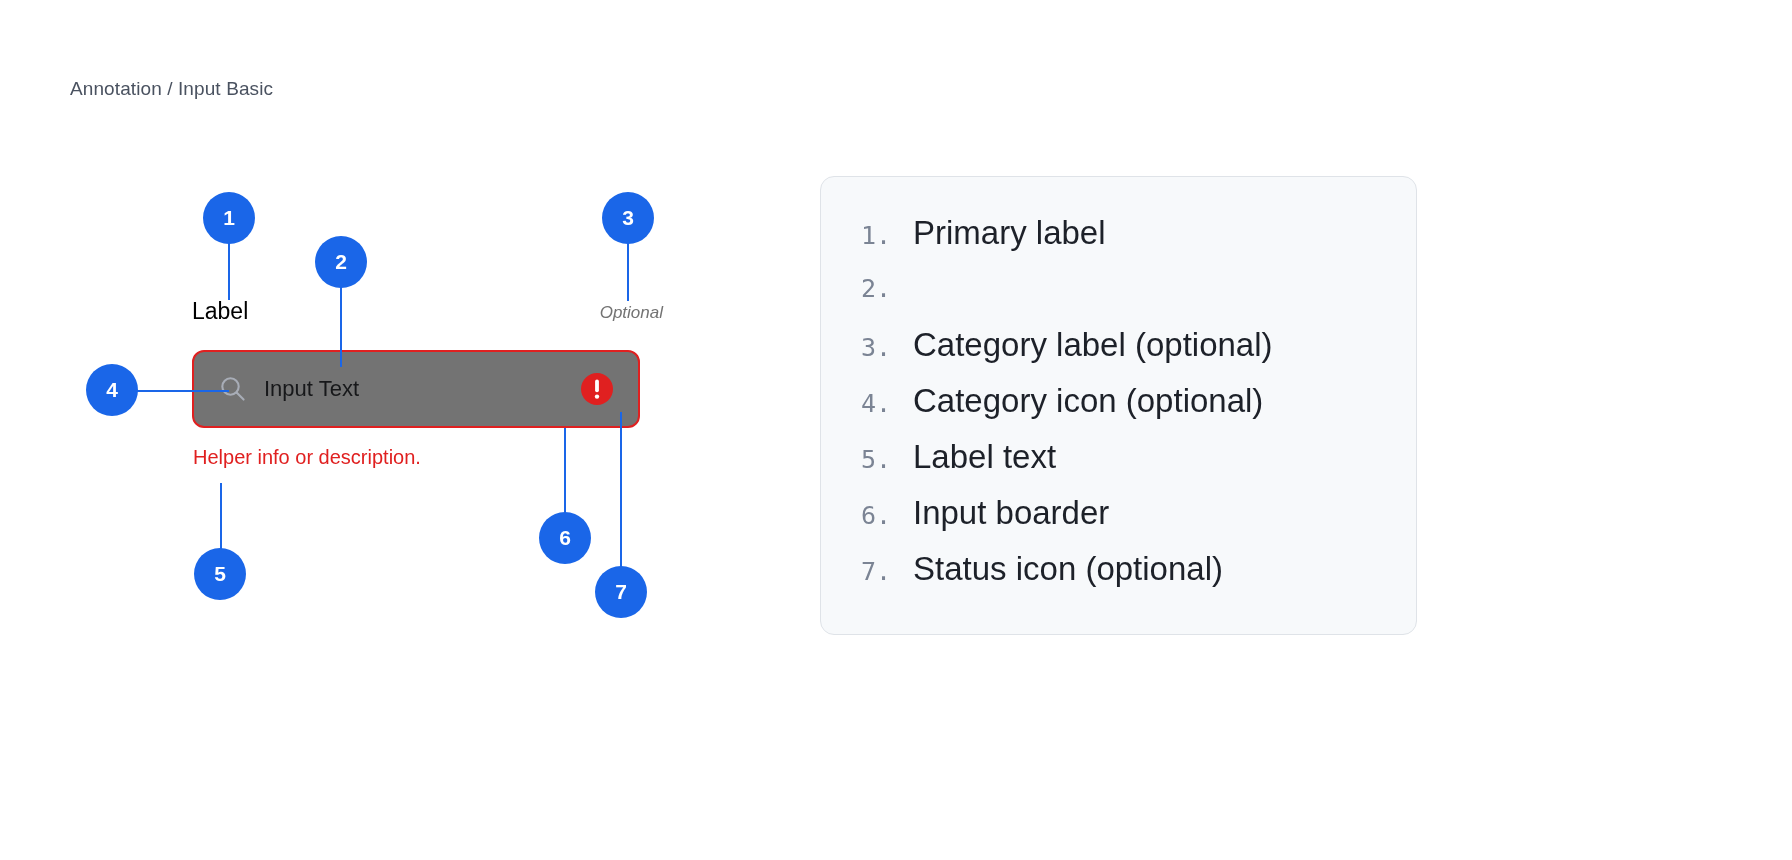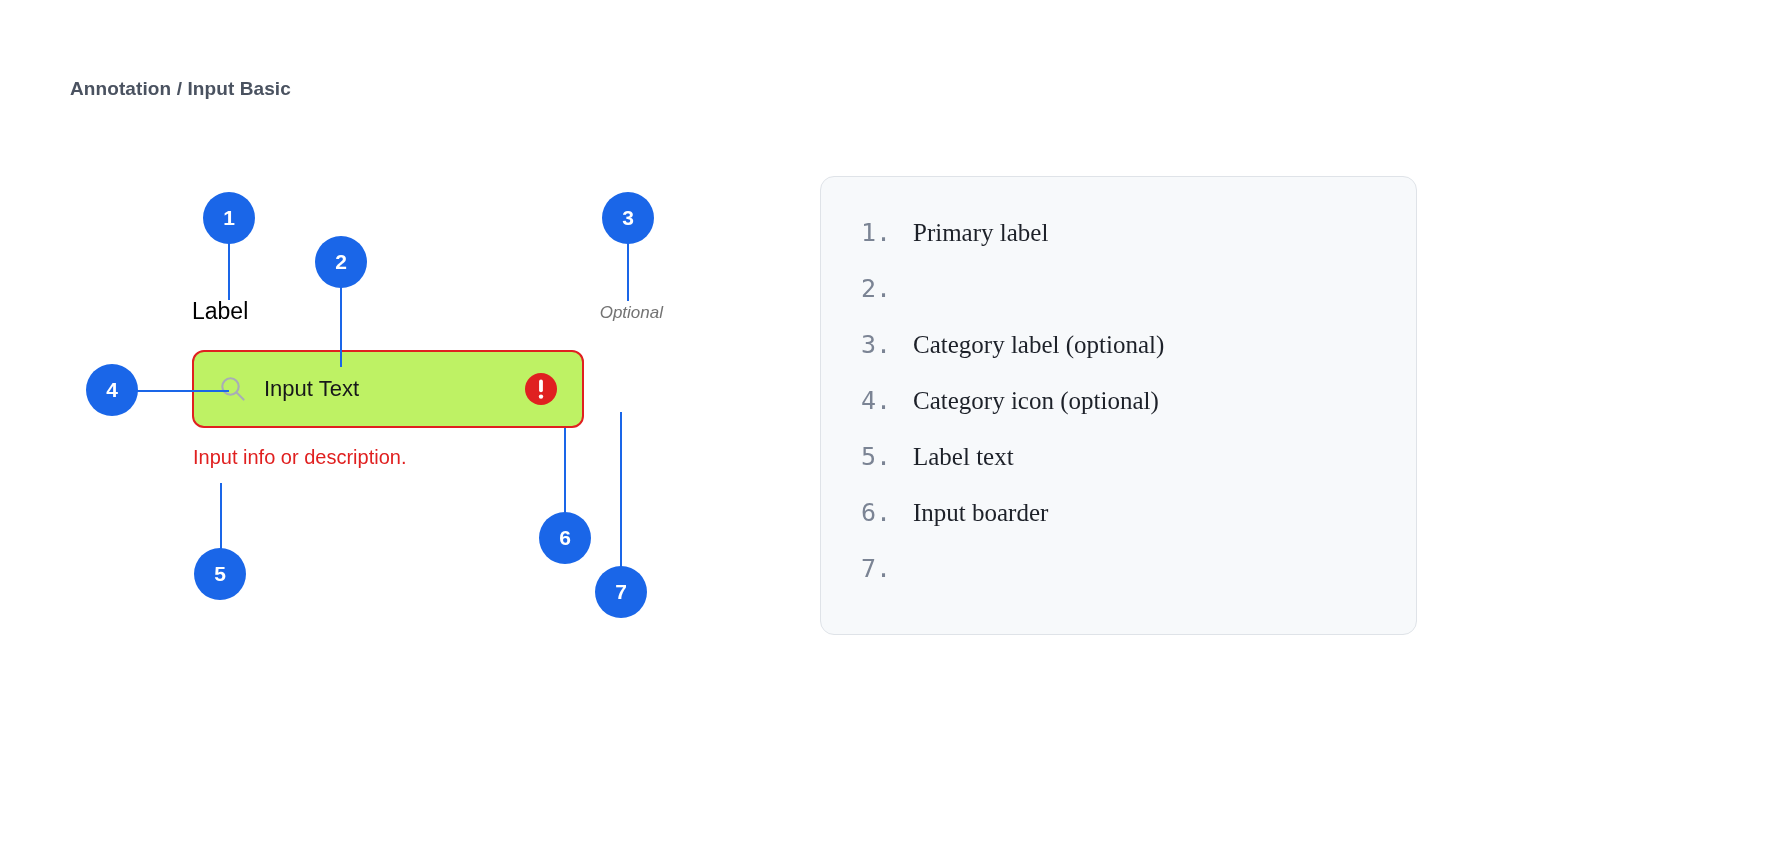--- a/index.html
+++ b/index.html
@@ -14,21 +14,21 @@
     overflow: hidden;
     position: relative;
   }
 
   
   .page-title {
     position: absolute;
     left: 70px;
     top: 78px;
     font-size: 19px;
-    font-weight: bold;
+    font-weight: normal;
     color: #4a5260;
     letter-spacing: 0.1px;
     white-space: nowrap;
   }
 
   
   .diagram-stage {
     position: absolute;
     left: 0;
     top: 0;
@@ -68,26 +68,26 @@
     color: #737373;
     line-height: 22px;
     white-space: nowrap;
     font-style: italic;
   }
 
   .input-box {
     position: absolute;
     left: 0;
     top: 54px;
-    width: 392px;
+    width: 448px;
     height: 78px;
     box-sizing: border-box;
     border: 2.5px solid #e02020;
     border-radius: 12px;
-    background: #bef264;
+    background: #737373;
     display: flex;
     align-items: center;
   }
 
   .category-icon {
     margin-left: 25px;
     width: 28px;
     height: 28px;
     flex: 0 0 auto;
     display: block;
@@ -179,22 +179,22 @@
   .legend-num {
     width: 52px;
     flex: 0 0 auto;
     font-family: "DejaVu Sans Mono", monospace;
     font-size: 25px;
     color: #7b8494;
     line-height: 56px;
   }
 
   .legend-text {
-    font-family: Liberation Serif, serif;
-    font-size: 25px;
+    font-family: Liberation Sans, sans-serif;
+    font-size: 33px;
     color: #1d2129;
     line-height: 56px;
     white-space: nowrap;
   }
 </style>
 </head>
 <body>
 
 <div class="page-title">Annotation / Input Basic</div>
 
@@ -231,21 +231,21 @@
 
       <span class="input-text">Input Text</span>
 
       <svg class="status-icon" viewBox="0 0 34 34">
         <circle cx="17" cy="17" r="16" fill="#e02020"></circle>
         <rect x="15.1" y="7.6" width="3.8" height="12.6" rx="1.9" fill="#ffffff"></rect>
         <circle cx="17" cy="24.6" r="2.2" fill="#ffffff"></circle>
       </svg>
     </div>
 
-    <div class="helper-text">Input info or description.</div>
+    <div class="helper-text">Helper info or description.</div>
   </div>
 </div>
 
 <div class="legend-panel">
   <ul class="legend-list">
     <li class="legend-item">
       <span class="legend-num">1.</span>
       <span class="legend-text">Primary label</span>
     </li>
     <li class="legend-item">
@@ -262,15 +262,16 @@
     <li class="legend-item">
       <span class="legend-num">5.</span>
       <span class="legend-text">Label text</span>
     </li>
     <li class="legend-item">
       <span class="legend-num">6.</span>
       <span class="legend-text">Input boarder</span>
     </li>
     <li class="legend-item">
       <span class="legend-num">7.</span>
+      <span class="legend-text">Status icon (optional)</span>
     </li>
   </ul>
 </div>
 
 </body></html>

